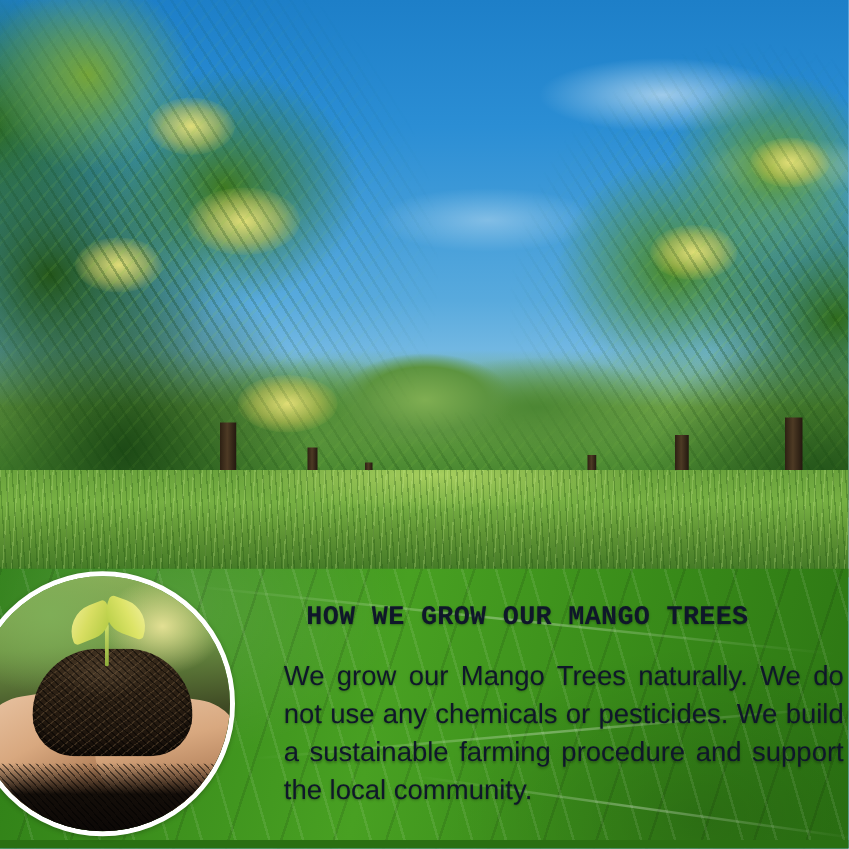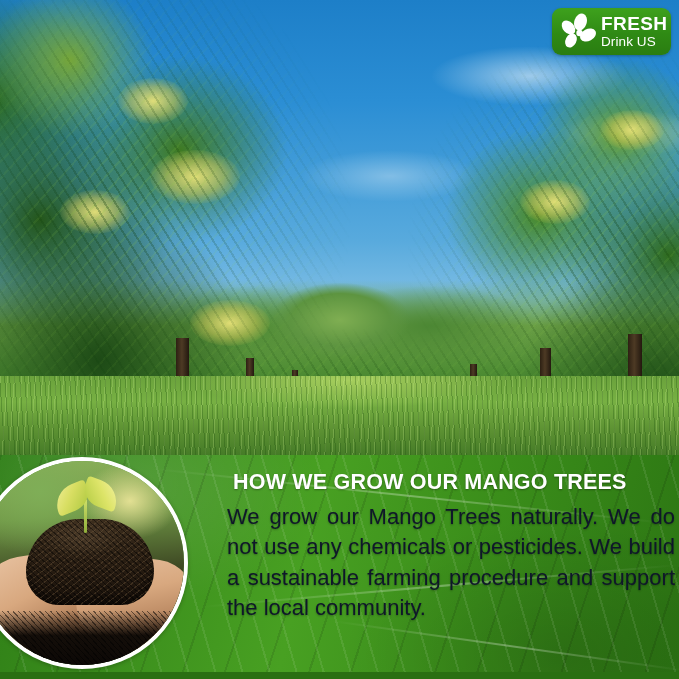--- a/index.html
+++ b/index.html
@@ -262,28 +262,29 @@
   }
 
   
   .text-block {
     position: absolute;
     left: 227px;
     top: 463px;
     width: 448px;
   }
   .headline {
-    margin: 6px;
-    color: #ffffff;
+    margin: 18px;
+    color: #0f172a;
     font-size: 21.5px;
     font-weight: bold;
     letter-spacing: 0.2px;
     line-height: 1.26;
     text-shadow: 0 1px 2px rgba(0,0,0,0.35);
     white-space: nowrap;
+    font-family: Liberation Mono, monospace;
   }
   .body-text {
     margin: 5px 0 0 0;
     color: #0f172a;
     font-size: 22px;
     line-height: 1.38;
     text-align: justify;
     text-shadow: 0 1px 2px rgba(0,0,0,0.30);
   }
 
@@ -381,29 +382,14 @@
       <div class="leaf-b"></div>
       <div class="circle-ground"></div>
     </div>
   </div>
 
   <div class="text-block">
     <h2 class="headline">HOW WE GROW OUR MANGO TREES</h2>
     <p class="body-text">We grow our Mango Trees naturally. We do not use any chemicals or pesticides. We build a sustainable farming procedure and support the local community.</p>
   </div>
 
-  <div class="logo">
-    <svg class="logo-mark" viewBox="0 0 40 38">
-      <g fill="#ffffff">
-        <ellipse cx="22.5" cy="9" rx="6.2" ry="8.6" transform="rotate(18 22.5 9)"></ellipse>
-        <ellipse cx="10.5" cy="14.5" rx="5.6" ry="8" transform="rotate(-42 10.5 14.5)"></ellipse>
-        <ellipse cx="30" cy="22" rx="6" ry="8.4" transform="rotate(62 30 22)"></ellipse>
-        <ellipse cx="13" cy="27.5" rx="5.4" ry="7.4" transform="rotate(28 13 27.5)"></ellipse>
-        <ellipse cx="21.5" cy="20" rx="3.2" ry="3.2"></ellipse>
-      </g>
-    </svg>
-    <div class="logo-text">
-      <span class="logo-fresh">FRESH</span>
-      <span class="logo-sub">Drink US</span>
-    </div>
-  </div>
 
 </div>
 
 </body></html>

